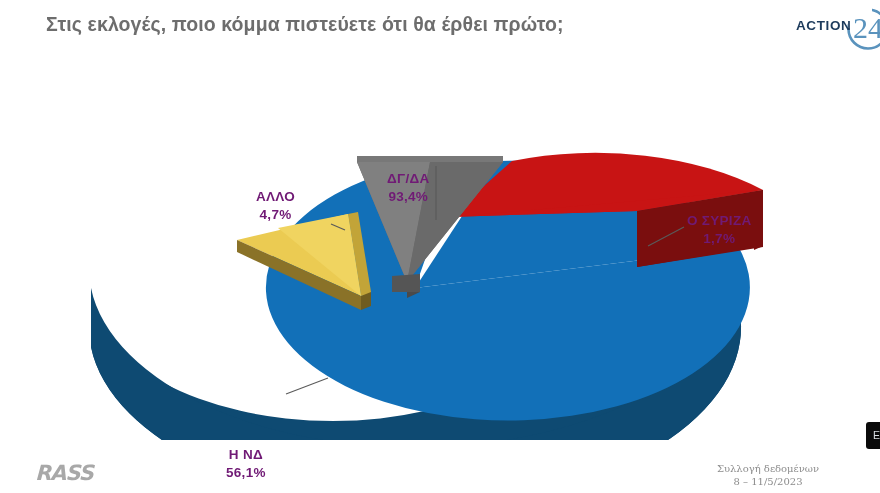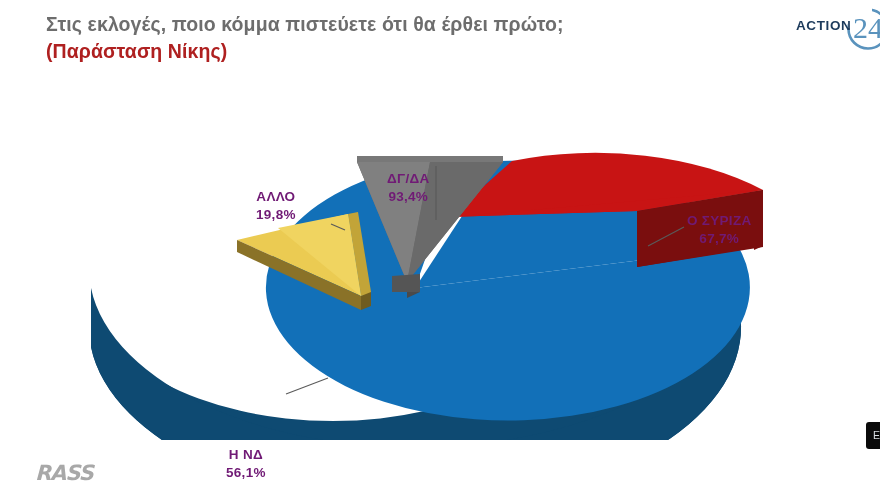--- a/index.html
+++ b/index.html
@@ -133,21 +133,20 @@
     cursor: pointer;
   }
 </style>
 </head>
 <body>
 
 <div id="slide">
 
   <div id="title-block">
     <div class="title-line-1">Στις εκλογές, ποιο κόμμα πιστεύετε ότι θα έρθει πρώτο;</div>
-    <div class="title-line-2">(Παράσταση Νίκης)</div>
   </div>
 
   <div id="logo-action24">
     <span class="logo-word">ACTION</span>
     <svg width="104" height="46" viewBox="0 0 104 46">
       <circle cx="72" cy="21" r="19.5" fill="none" stroke="#5a93bd" stroke-width="2.6"></circle>
       <rect x="52" y="0" width="24" height="20" fill="#ffffff"></rect>
       <rect x="86" y="0" width="18" height="24" fill="#ffffff"></rect>
       <text x="57" y="30" font-family="Liberation Serif, serif" font-size="30" font-weight="400" fill="#5a93bd">24</text>
     </svg>
@@ -222,37 +221,41 @@
       <g stroke="#5a5a5a" fill="none" stroke-width="1.2">
         <path d="M 303 164 L 317 170"></path>
         <path d="M 408 160 L 408 106"></path>
         <path d="M 656 167 L 620 186"></path>
         <path d="M 258 334 L 300 318"></path>
       </g>
     </svg>
 
     <div class="callout" id="label-allo">
       <span class="cn">ΑΛΛΟ</span>
-      <span class="cv">19,8%</span>
+      <span class="cv">4,7%</span>
     </div>
 
     <div class="callout" id="label-dgda">
       <span class="cn">ΔΓ/ΔΑ</span>
       <span class="cv">93,4%</span>
     </div>
 
     <div class="callout" id="label-syriza">
       <span class="cn">Ο ΣΥΡΙΖΑ</span>
-      <span class="cv">67,7%</span>
+      <span class="cv">1,7%</span>
     </div>
 
     <div class="callout" id="label-nd">
       <span class="cn">Η ΝΔ</span>
       <span class="cv">56,1%</span>
     </div>
   </div>
 
   <div id="logo-rass">RASS</div>
 
+  <div id="footer-note">
+    <span>Συλλογή δεδομένων</span>
+    <span>8 – 11/5/2023</span>
+  </div>
 
   <div id="subscribe-chip">Εγγραφή</div>
 
 </div>
 
 </body></html>

